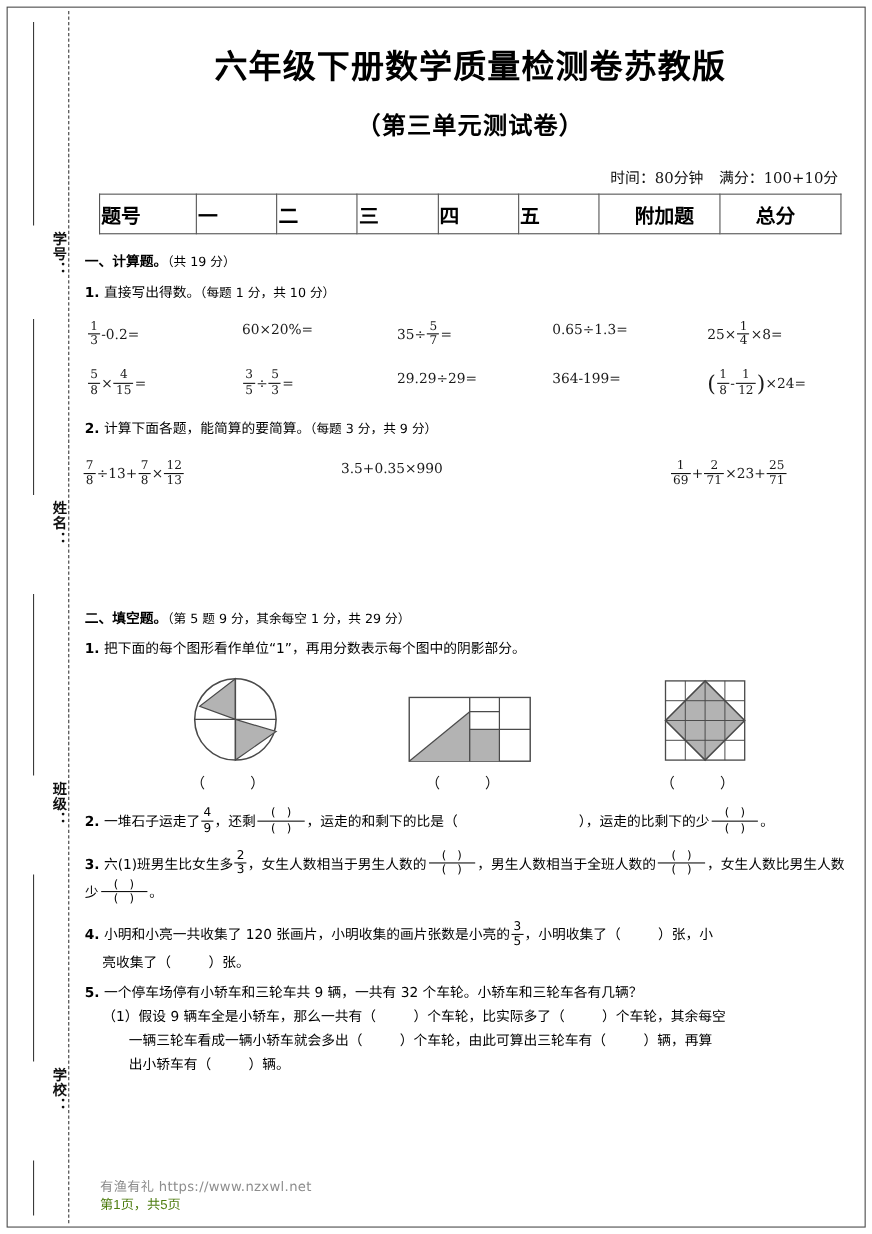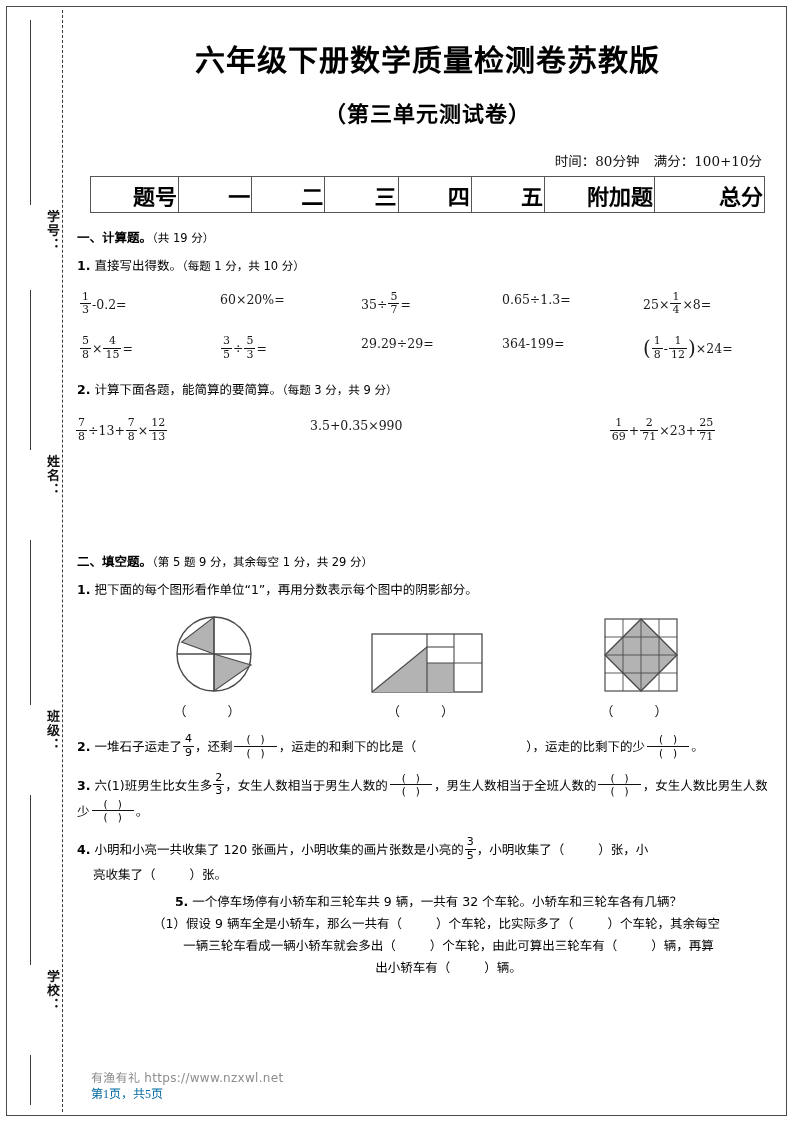--- a/index.html
+++ b/index.html
@@ -81,25 +81,25 @@
   
   table.score-table {
     width:675px;
     margin:0 auto;
     border-collapse:collapse;
     table-layout:fixed;
   }
   table.score-table td {
     border:1px solid #555;
     height:36px;
-    text-align:right;
+    text-align:left;
     vertical-align:middle;
     font-family:"DejaVu Sans","Liberation Sans",sans-serif;
     font-weight:700;
-    font-size:22px;
+    font-size:18px;
     color:#000;
   }
   table.score-table tr.body-row td { height:32px; }
   table.score-table td.lbl { width:88px; }
   table.score-table td.extra { width:110px;padding-left:32px; }
 
   
   .sec-head {
     margin:14px 0 2px 2px;
     font-family:"DejaVu Sans","Liberation Sans",sans-serif;
@@ -207,23 +207,23 @@
     left:16px; right:0; bottom:6px;
     text-align:left;
   }
   .wm {
     font-family:"DejaVu Sans","Liberation Sans",sans-serif;
     font-size:12px;
     color:#8d8d8d;
     letter-spacing:0.3px;
   }
   .pg {
-    font-family:Liberation Serif, serif;
+    font-family:Liberation Sans, sans-serif;
     font-size:12px;
-    color:#0369a1;
+    color:#4d7c0f;
     margin-top:-1px;
   }
   .blank-inline { display:inline-block; }
 </style>
 </head>
 <body>
 
 <div class="page-frame"></div>
 <div class="dash-line"></div>
 
@@ -464,21 +464,21 @@
 
   <div class="q" style="margin-top:12px;">
     <span class="num">4.</span>
     <span>小明和小亮一共收集了 120 张画片，小明收集的画片张数是小亮的</span><span class="frac">
         <span class="n">3</span>
         <span class="d">5</span>
       </span><span>，小明收集了（</span><span class="blank-inline" style="width:34px;"></span><span>）张，小</span><br>
     <span style="display:inline-block;width:16px;"></span><span>亮收集了（</span><span class="blank-inline" style="width:34px;"></span><span>）张。</span>
   </div>
 
-  <div class="q" style="margin-top:4px;line-height:1.75;text-align:center;">
+  <div class="q" style="margin-top:4px;line-height:1.75;">
     <span class="num">5.</span>
     <span>一个停车场停有小轿车和三轮车共 9 辆，一共有 32 个车轮。小轿车和三轮车各有几辆？</span><br>
     <span style="display:inline-block;width:16px;"></span><span>（1）假设 9 辆车全是小轿车，那么一共有（</span><span class="blank-inline" style="width:34px;"></span><span>）个车轮，比实际多了（</span><span class="blank-inline" style="width:34px;"></span><span>）个车轮，其余每空</span><br>
     <span style="display:inline-block;width:40px;"></span><span>一辆三轮车看成一辆小轿车就会多出（</span><span class="blank-inline" style="width:34px;"></span><span>）个车轮，由此可算出三轮车有（</span><span class="blank-inline" style="width:34px;"></span><span>）辆，再算</span><br>
     <span style="display:inline-block;width:40px;"></span><span>出小轿车有（</span><span class="blank-inline" style="width:34px;"></span><span>）辆。</span>
   </div>
 
   <div class="footer">
     <div class="wm">有渔有礼 https://www.nzxwl.net</div>
     <div class="pg">第1页，共5页</div>

